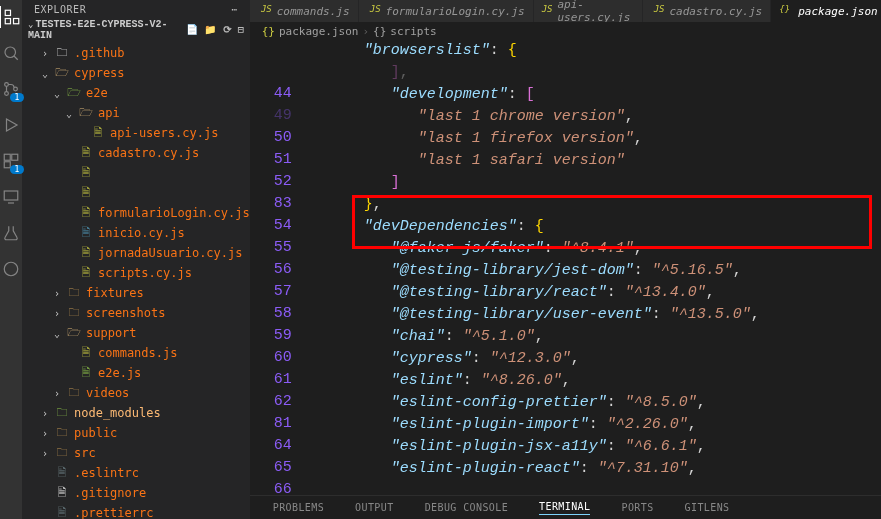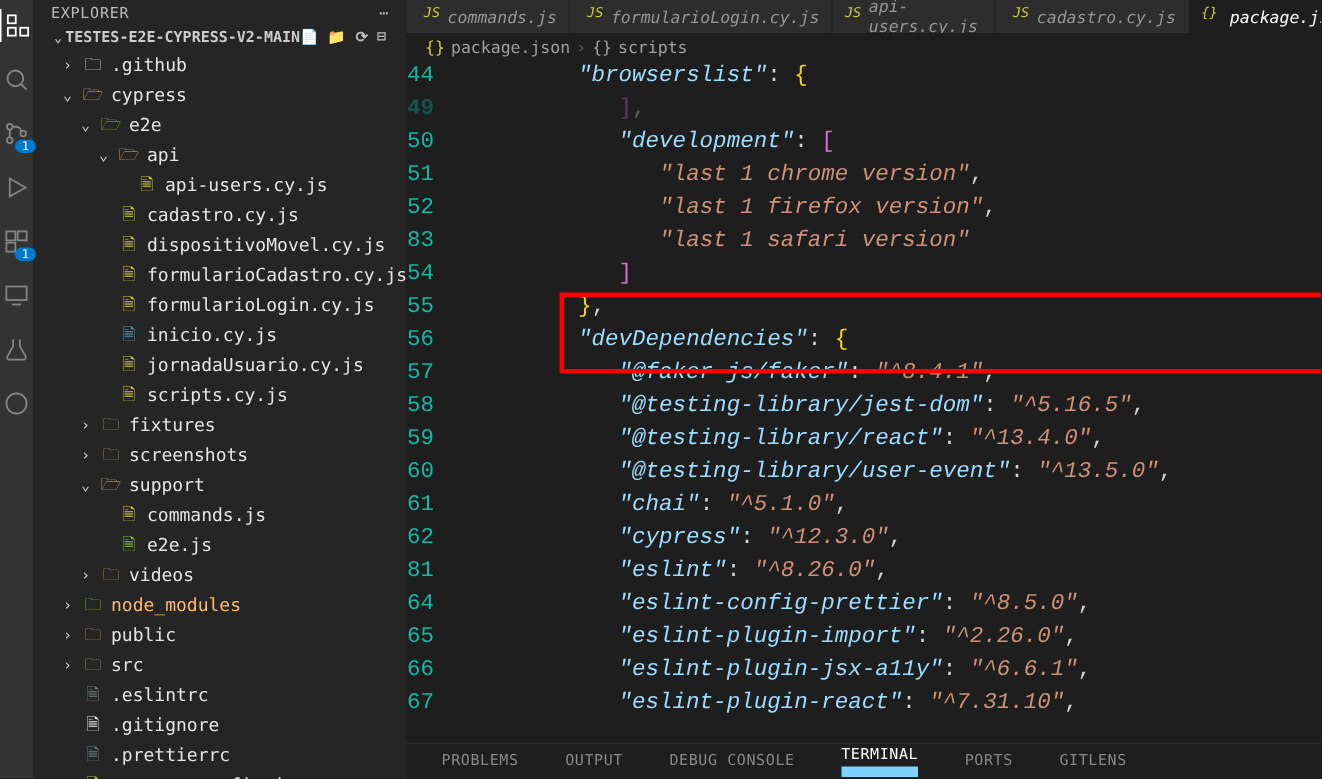--- a/index.html
+++ b/index.html
@@ -4,59 +4,59 @@
 <style>
 * { box-sizing: border-box; margin: 0; padding: 0; }
 body { font-family: 'Segoe UI', Consolas, monospace; font-size: 12px; background: #1e1e1e; color: #cccccc; width: 881px; height: 519px; overflow: hidden; display: flex; }
 .activity-bar { width: 28px; background: #333333; display: flex; flex-direction: column; align-items: center; padding-top: 6px; gap: 14px; }
 .activity-bar .icon { width: 22px; height: 22px; display: flex; align-items: center; justify-content: center; color: #858585; cursor: pointer; }
 .activity-bar .icon.active { color: #ffffff; border-left: 2px solid #fff; margin-left: -2px; padding-left: 2px; }
 .activity-bar .badge { position: relative; }
 .activity-bar .badge::after { content: attr(data-badge); position: absolute; bottom: -2px; right: -2px; background: #007acc; color: #fff; border-radius: 8px; font-size: 8px; padding: 0 3px; min-width: 8px; text-align: center; }
 .sidebar { width: 262px; background: #252526; display: flex; flex-direction: column; }
 .sidebar-title { padding: 4px 12px 2px; font-size: 10px; letter-spacing: 0.5px; color: #bbbbbb; display: flex; justify-content: space-between; align-items: flex-start; }
-.tree-header { padding: 2px 6px; font-size: 10px; color: #cccccc; font-weight: 600; display: flex; align-items: center; justify-content: center; }
+.tree-header { padding: 2px 6px; font-size: 10px; color: #cccccc; font-weight: 600; display: flex; align-items: center; justify-content: flex-start; font-family: Liberation Mono, monospace; }
 .tree-actions { display: flex; gap: 6px; color: #bbbbbb; }
 .tree { flex: 1; overflow-y: auto; font-size: 12px; }
 .tree-item { display: flex; align-items: center; height: 20px; padding-left: 8px; cursor: pointer; white-space: nowrap; }
 .tree-item .chev { width: 12px; font-size: 10px; color: #cccccc; }
 .tree-item .ficon { width: 16px; height: 16px; margin-right: 4px; display: flex; align-items: center; justify-content: center; font-size: 11px; }
 .folder-icon { color: #c09553; }
 .folder-open { color: #dcb67a; }
 .git-icon { color: #e8e8e8; }
 .cy-icon { color: #8dc149; }
 .js-icon { color: #cbcb41; text-align: right; }
 .json-icon { color: #cbcb41; }
 .home-icon { color: #519aba; }
 .rc-icon { color: #6d8086; }
 .node-icon { color: #8dc149; }
 .dim { color: #6d6d6d; }
-.tree-label { color: #e5e5e5; }
+.tree-label { color: #f97316; }
 .tree-label.dim { color: #fdba74; }
 .editor-area { flex: 1; display: flex; flex-direction: column; background: #1e1e1e; }
 .tabbar { display: flex; background: #252526; height: 22px; }
 .tab { display: flex; align-items: center; padding: 0 8px; gap: 5px; font-size: 11px; color: #969696; background: #2d2d2d; border-right: 1px solid #252526; font-style: italic; cursor: pointer; }
 .tab.active { background: #1e1e1e; color: #ffffff; }
 .tab .ficon { width: 14px; height: 14px; }
 .breadcrumbs { display: flex; align-items: center; height: 18px; padding: 0 12px; font-size: 11px; color: #a0a0a0; gap: 4px; background: #1e1e1e; }
 .breadcrumbs .sep { color: #606060; }
 .editor { flex: 1; display: flex; overflow: hidden; font-family: Consolas, 'Courier New', monospace; font-size: 15px; line-height: 22px; position: relative; }
-.gutter { width: 60px; text-align: left; color: #14b8a6; padding-right: 18px; user-select: none; }
+.gutter { width: 60px; text-align: right; color: #8b5cf6; padding-right: 18px; user-select: none; margin-top: 43px; }
 .gutter .ln { height: 22px; }
 .code { flex: 1; position: relative; }
 .code-line { height: 22px; white-space: pre; }
 .str { color: #ce9178; font-style: italic; }
 .key { color: #9cdcfe; font-style: italic; }
 .punc { color: #d4d4d4; }
 .brack { color: #ffd700; }
 .brack2 { color: #da70d6; }
 .red-box { position: absolute; border: 3px solid #ff0000; left: 42px; top: 155px; width: 520px; height: 54px; pointer-events: none; }
 .panel-tabs { display: flex; background: #1e1e1e; height: 24px; padding: 0 10px; gap: 18px; align-items: center; border-top: 1px solid #2d2d2d; }
 .panel-tab { font-size: 10px; color: #888888; cursor: pointer; letter-spacing: 0.4px; margin-left: 13px; }
-.panel-tab.active { color: #ffffff; border-bottom: 7px solid #7dd3fc; padding-bottom: 2px; }
+.panel-tab.active { color: #ffffff; border-bottom: 1px solid #7dd3fc; padding-bottom: 2px; }
 svg { display: block; }
 </style>
 </head>
 <body>
 
 <div class="activity-bar">
   <div class="icon active">
       <svg width="18" height="18" viewBox="0 0 24 24" fill="none" stroke="currentColor" stroke-width="1.6">
         <rect x="3" y="3" width="7" height="7"></rect>
         <rect x="3" y="14" width="7" height="7"></rect>
@@ -148,26 +148,24 @@
         <span class="tree-label">api-users.cy.js</span>
       </div>
       <div class="tree-item" style="padding-left: 44px;">
         <span class="chev"></span>
         <span class="ficon js-icon">🗎</span>
         <span class="tree-label">cadastro.cy.js</span>
       </div>
       <div class="tree-item" style="padding-left: 44px;">
         <span class="chev"></span>
         <span class="ficon js-icon">🗎</span>
-        <span class="tree-label">dispositivoMovel.cy.js</span>
-      </div>
-      <div class="tree-item" style="padding-left: 44px;">
-        <span class="chev"></span>
-        <span class="ficon js-icon">🗎</span>
-        <span class="tree-label">formularioCadastro.cy.js</span>
+      </div>
+      <div class="tree-item" style="padding-left: 44px;">
+        <span class="chev"></span>
+        <span class="ficon js-icon">🗎</span>
       </div>
       <div class="tree-item" style="padding-left: 44px;">
         <span class="chev"></span>
         <span class="ficon js-icon">🗎</span>
         <span class="tree-label">formularioLogin.cy.js</span>
       </div>
       <div class="tree-item" style="padding-left: 44px;">
         <span class="chev"></span>
         <span class="ficon home-icon">🗎</span>
         <span class="tree-label">inicio.cy.js</span>
@@ -276,21 +274,21 @@
   <div class="breadcrumbs">
     <span class="ficon json-icon">{}</span>
     <span>package.json</span>
     <span class="sep">›</span>
     <span>{}</span>
     <span>scripts</span>
   </div>
   <div class="editor">
     <div class="gutter" id="gutter">
         <div class="ln">44</div>
-        <div class="ln" style="opacity: 0.35; font-weight: bold;">49</div>
+        <div class="ln" style="opacity: 0.35;">49</div>
         <div class="ln">50</div>
         <div class="ln">51</div>
         <div class="ln">52</div>
         <div class="ln">83</div>
         <div class="ln">54</div>
         <div class="ln">55</div>
         <div class="ln">56</div>
         <div class="ln">57</div>
         <div class="ln">58</div>
         <div class="ln">59</div>

